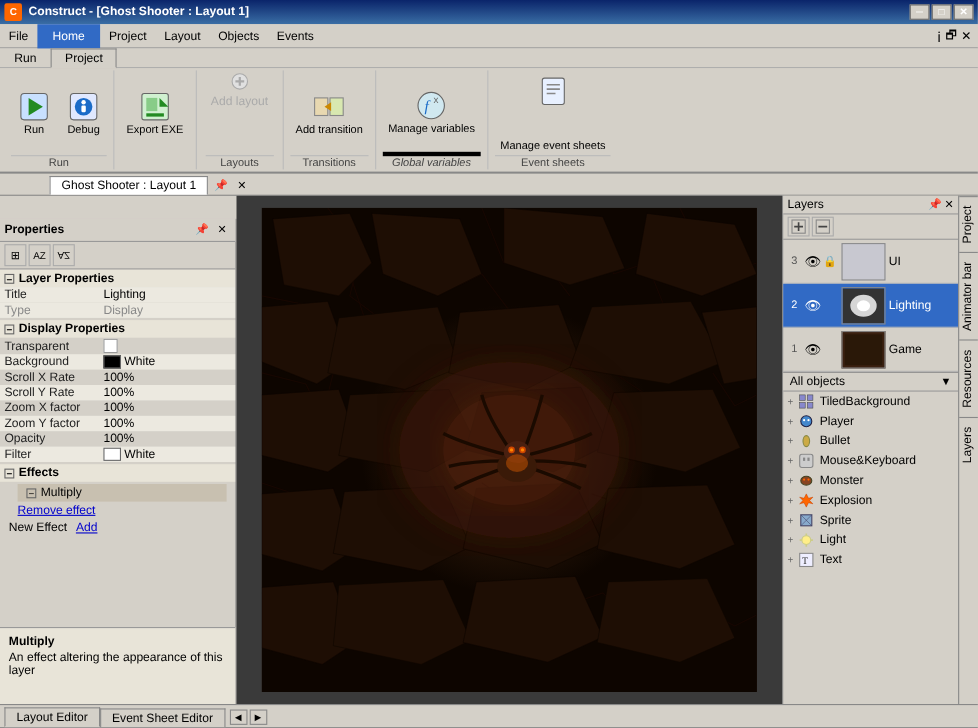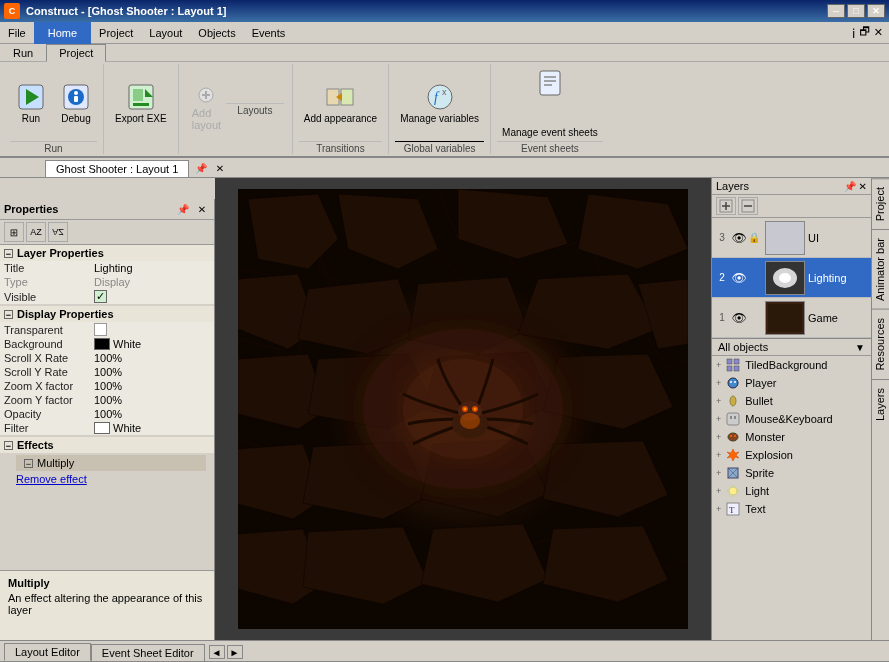--- a/index.html
+++ b/index.html
@@ -180,21 +180,21 @@
               <polygon points="20,8 28,16 20,16" fill="#228b22"></polygon>
               <rect x="8" y="22" width="16" height="3" fill="#228b22"></rect>
             </svg>
         </div>
         <span class="r-label">Export EXE</span>
       </div>
     </div>
     <div style="font-size:10px;color:#444;border-top:1px solid #bbb;width:100%;text-align:center;padding-top:1px;visibility:hidden;">.</div>
   </div>
 
-  <div style="display:flex;flex-direction:row;align-items:center;border-right:1px solid #bbb;padding:0 8px;">
+  <div style="display:flex;flex-direction:column;align-items:center;border-right:1px solid #bbb;padding:0 8px;">
     <div style="display:flex;flex-direction:column;gap:2px;align-items:flex-start;flex:1;">
       <div class="ribbon-btn" style="display:flex;align-items:center;gap:4px;padding:1px 4px;cursor:pointer;color:#aaa;">
         <svg width="16" height="16" viewBox="0 0 16 16">
             <circle cx="8" cy="8" r="7" fill="#e0e0e0" stroke="#aaa"></circle>
             <line x1="8" y1="4" x2="8" y2="12" stroke="#aaa" stroke-width="2"></line>
             <line x1="4" y1="8" x2="12" y2="8" stroke="#aaa" stroke-width="2"></line>
           </svg>
         <span>Add layout</span>
       </div>
     </div>
@@ -204,40 +204,40 @@
   <div style="display:flex;flex-direction:column;align-items:center;border-right:1px solid #bbb;padding:0 6px;">
     <div style="display:flex;align-items:center;flex:1;">
       <div class="ribbon-btn" style="display:flex;flex-direction:column;align-items:center;padding:2px 4px;cursor:pointer;">
         <div class="r-icon">
           <svg width="32" height="32" viewBox="0 0 32 32">
               <rect x="3" y="8" width="12" height="16" fill="#e8d8b0" stroke="#888"></rect>
               <rect x="17" y="8" width="12" height="16" fill="#d8e8b0" stroke="#888"></rect>
               <polygon points="12,16 18,12 18,20" fill="#cc8800"></polygon>
             </svg>
         </div>
-        <span class="r-label">Add appearance</span>
+        <span class="r-label">Add transition</span>
       </div>
     </div>
     <div style="font-size:10px;color:#444;border-top:1px solid #bbb;width:100%;text-align:center;padding-top:1px;">Transitions</div>
   </div>
 
   <div style="display:flex;flex-direction:column;align-items:center;border-right:1px solid #bbb;padding:0 6px;">
     <div style="display:flex;align-items:center;flex:1;">
       <div class="ribbon-btn" style="display:flex;flex-direction:column;align-items:center;padding:2px 4px;cursor:pointer;">
         <div class="r-icon">
           <svg width="32" height="32" viewBox="0 0 32 32">
               <circle cx="16" cy="16" r="12" fill="#d0e8f0" stroke="#666"></circle>
               <text x="10" y="21" font-size="14" fill="#1a6bc8" font-family="serif" font-style="italic">f</text>
               <text x="18" y="14" font-size="9" fill="#666">x</text>
             </svg>
         </div>
         <span class="r-label">Manage variables</span>
       </div>
     </div>
-    <div style="font-size:10px;color:#444;border-top:1px solid #000000;width:100%;text-align:center;padding-top:1px;">Global variables</div>
+    <div style="font-size:10px;color:#444;border-top:4px solid #000000;width:100%;text-align:center;padding-top:1px;font-style:italic;">Global variables</div>
   </div>
 
   <div style="display:flex;flex-direction:column;align-items:center;padding:0 6px;">
     <div style="display:flex;align-items:center;flex:1;">
       <div class="ribbon-btn" style="display:flex;flex-direction:column;align-items:center;padding:2px 4px;cursor:pointer;gap:28px;">
         <div class="r-icon">
           <svg width="32" height="32" viewBox="0 0 32 32">
               <rect x="6" y="4" width="20" height="24" rx="2" fill="#e8f0ff" stroke="#666"></rect>
               <line x1="10" y1="10" x2="22" y2="10" stroke="#888" stroke-width="1.5"></line>
               <line x1="10" y1="14" x2="22" y2="14" stroke="#888" stroke-width="1.5"></line>
@@ -281,26 +281,20 @@
       </div>
 
       <div class="prop-row">
         <span class="prop-name">Title</span>
         <span class="prop-value" style="font-size:11px;">Lighting</span>
       </div>
       <div class="prop-row" style="background:#ece9e0;">
         <span class="prop-name" style="color:#888;">Type</span>
         <span class="prop-value" style="color:#888;">Display</span>
       </div>
-      <div class="prop-row">
-        <span class="prop-name">Visible</span>
-        <span class="prop-value">
-          <div class="prop-checkbox" style="background:#d0f0d0;border-color:#666;">✓</div>
-        </span>
-      </div>
 
       <div class="prop-group-header" style="margin-top:2px;">
         <span class="minus-icon">−</span>
         <span>Display Properties</span>
       </div>
 
       <div class="prop-row">
         <span class="prop-name">Transparent</span>
         <span class="prop-value">
           <div class="prop-checkbox"></div>
@@ -349,20 +343,24 @@
       <div style="padding:2px 8px 0 16px;">
         <div class="prop-group-header" style="background:#c8c0b0;font-weight:normal;padding-left:8px;">
           <span class="minus-icon">−</span>
           <span>Multiply</span>
         </div>
       </div>
 
       <div style="display:flex;gap:12px;padding:2px 16px;">
         <span class="prop-link">Remove effect</span>
         <span class="prop-link"></span>
+      </div>
+      <div style="display:flex;align-items:center;padding:2px 8px;">
+        <span style="font-size:11px;">New Effect</span>
+        <span class="prop-link" style="margin-left:8px;">Add</span>
       </div>
     </div>
 
     <div id="props-desc">
       <div class="desc-title">Multiply</div>
       <div style="margin-top:3px;">An effect altering the appearance of this layer</div>
     </div>
   </div>
 
   <div id="canvas-area">

